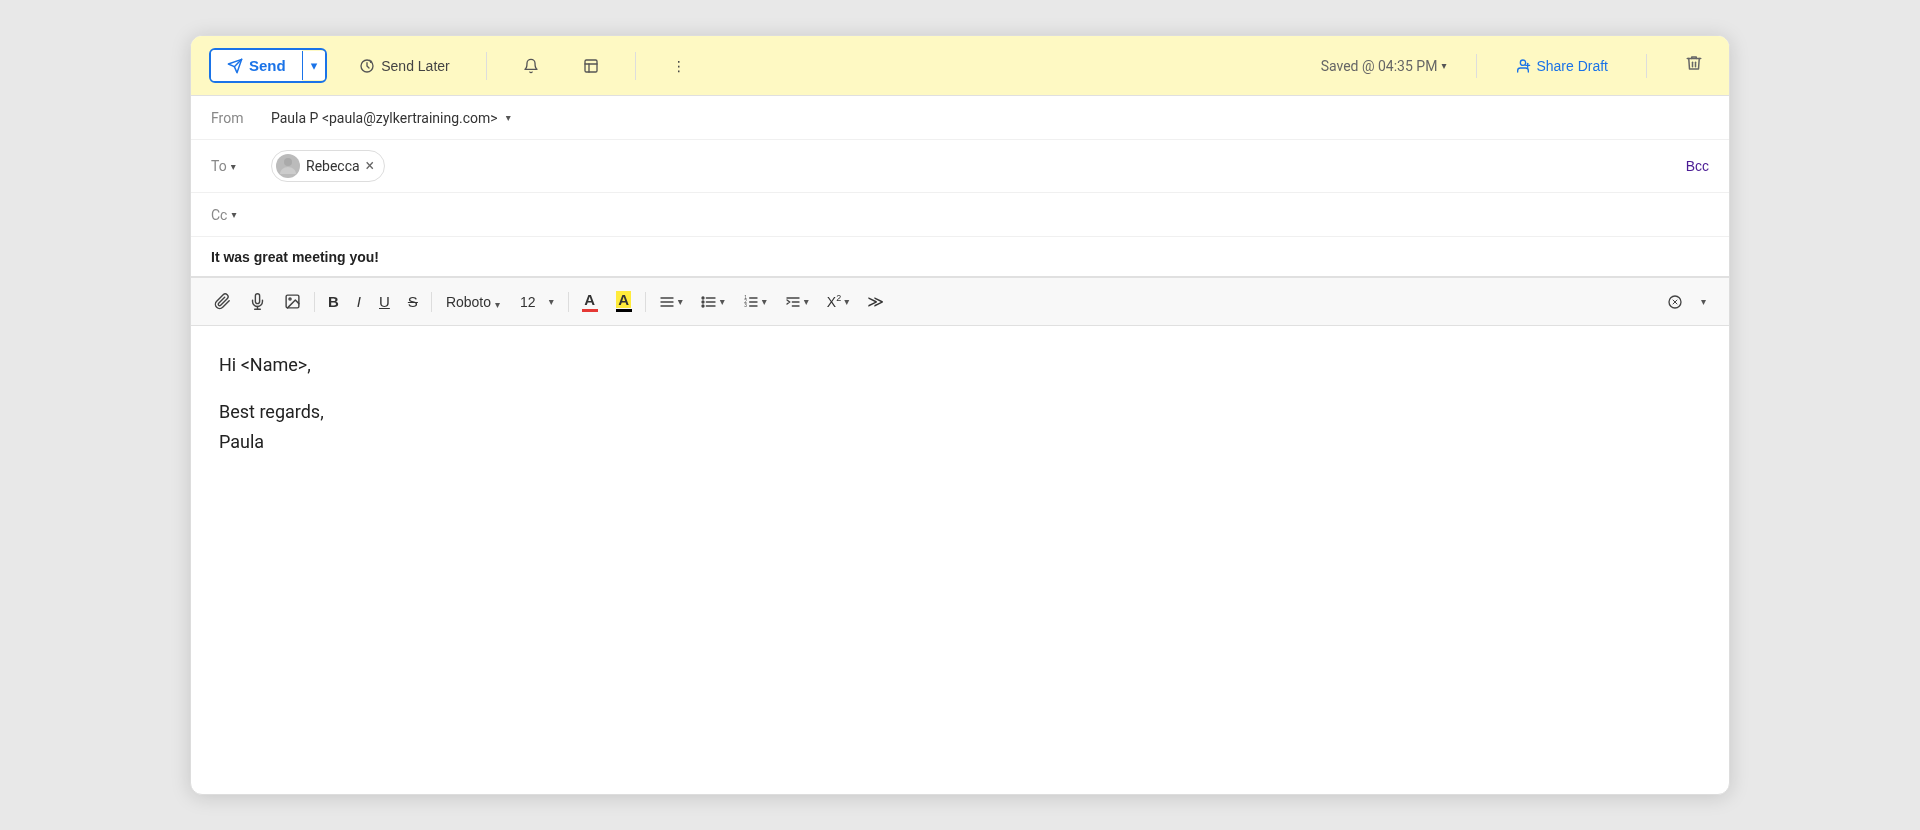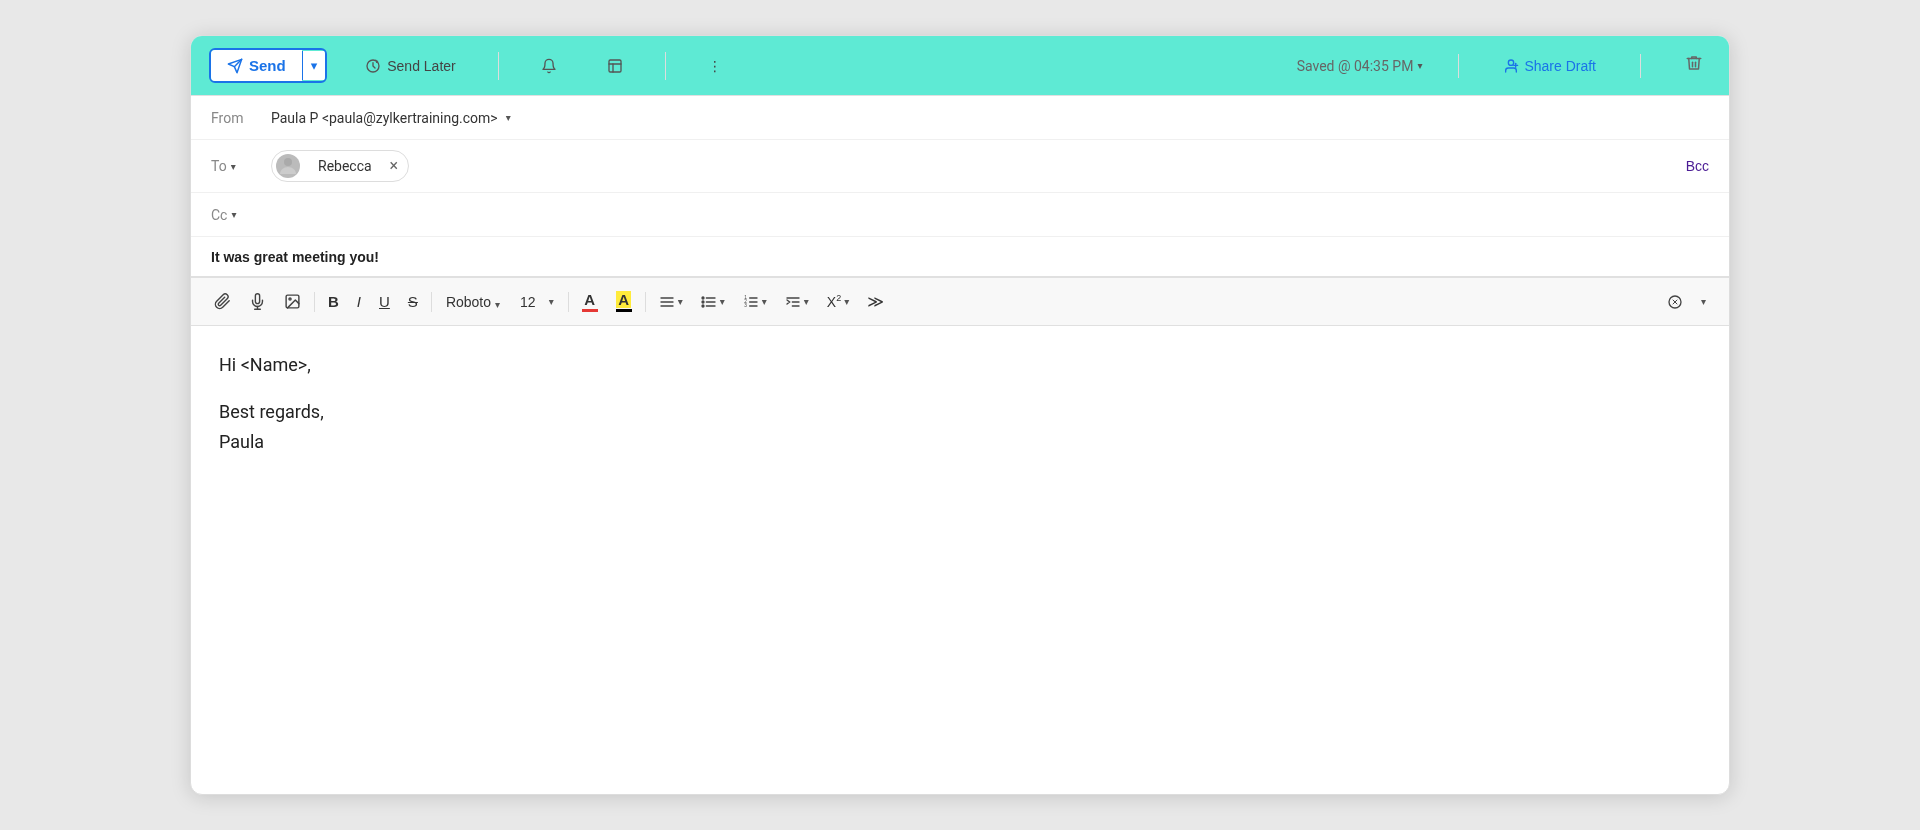--- a/index.html
+++ b/index.html
@@ -25,22 +25,22 @@
       overflow: hidden;
       border: 1px solid #ddd;
     }
 
     
     .toolbar {
       display: flex;
       align-items: center;
       padding: 12px 18px;
       border-bottom: 1px solid #e0e0e0;
-      background: #5eead4;
-      gap: 26px;
+      background: #fef9c3;
+      gap: 20px;
     }
 
     .send-btn-group {
       display: flex;
       align-items: center;
       border: 2px solid #1a73e8;
       border-radius: 6px;
       overflow: hidden;
     }
 
@@ -156,21 +156,21 @@
       color: #333;
       display: flex;
       align-items: center;
       gap: 8px;
       flex-wrap: wrap;
     }
 
     .recipient-chip {
       display: flex;
       align-items: center;
-      gap: 18px;
+      gap: 6px;
       border: 1px solid #ddd;
       border-radius: 20px;
       padding: 3px 10px 3px 4px;
       font-size: 14px;
     }
 
     .recipient-avatar {
       width: 24px;
       height: 24px;
       border-radius: 50%;

